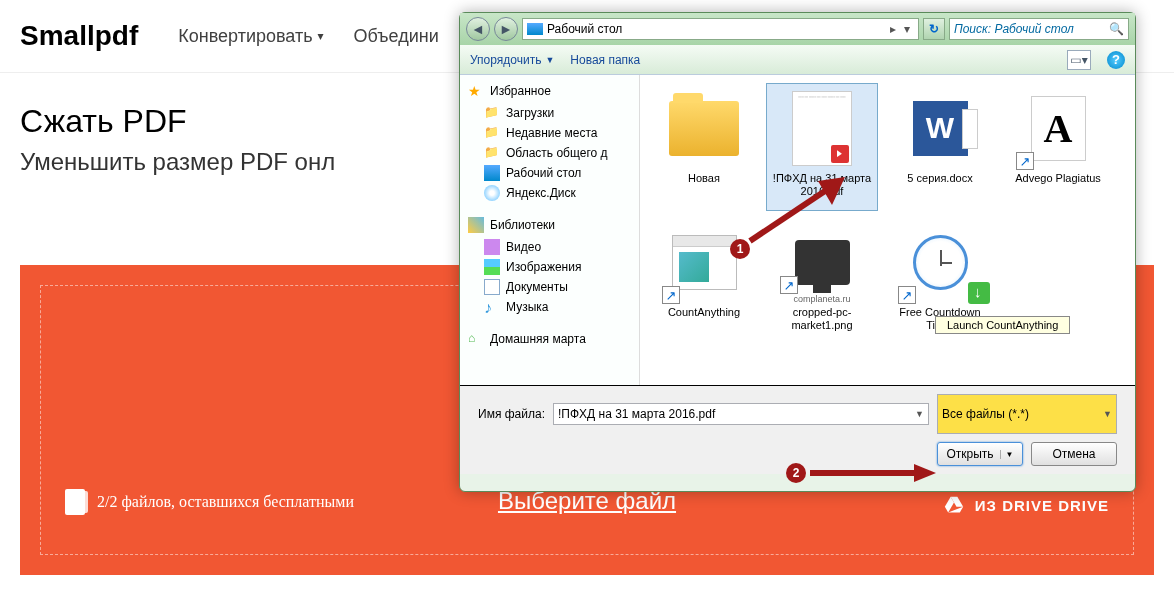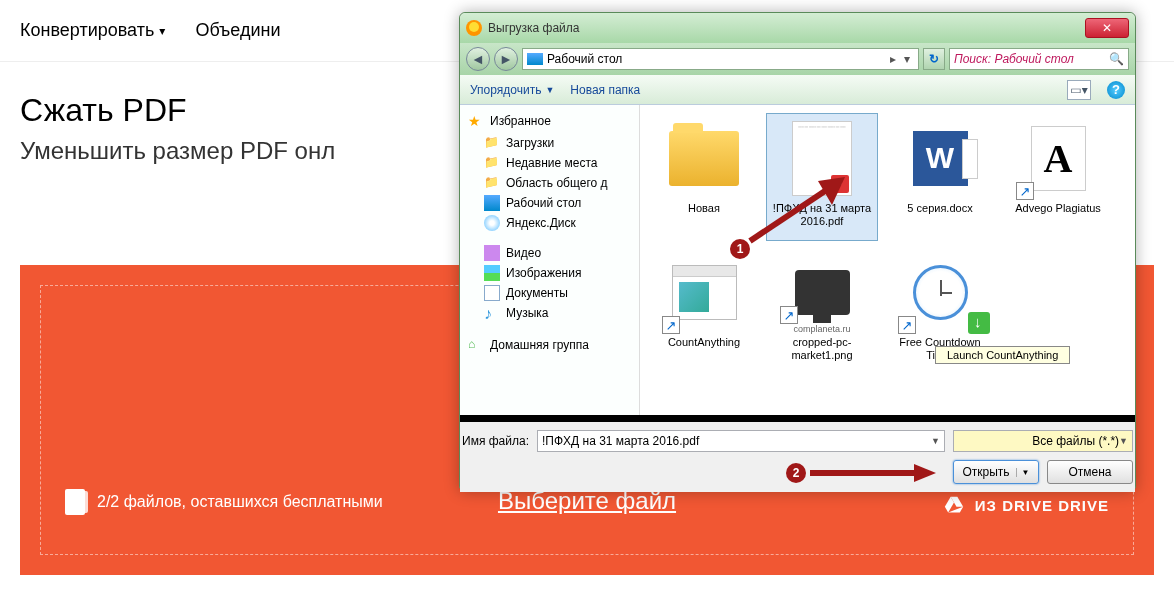--- a/index.html
+++ b/index.html
@@ -1,30 +1,30 @@
 <!DOCTYPE html>
 <html><head>
 <meta charset="utf-8">
 <style>
 * { margin: 0; padding: 0; box-sizing: border-box; }
 body { font-family: Arial, sans-serif; background: #fff; width: 1174px; height: 601px; overflow: hidden; position: relative; }
 
 
 .site-header { display: flex; align-items: center; padding: 20px 20px; border-bottom: 1px solid #eee; }
 .logo { font-weight: 900; font-size: 28px; margin-right: 40px; }
-.nav-item { margin-right: 30px; font-size: 18px; color: #000000; display: flex; align-items: center; }
+.nav-item { margin-right: 30px; font-size: 18px; color: #404040; display: flex; align-items: center; }
 .nav-item .chev { margin-left: 5px; font-size: 12px; }
 
 .page-content { padding: 30px 20px 20px; }
 .page-title { font-size: 32px; font-weight: 400; margin-bottom: 8px; }
 .page-subtitle { font-size: 24px; font-weight: 300; color: #333; }
 
 .orange-box { position: absolute; left: 20px; right: 20px; top: 265px; height: 310px; background: #f15733; }
 .dashed-inner { position: absolute; left: 20px; right: 20px; top: 20px; bottom: 20px; border: 1px dashed rgba(255,255,255,0.5); }
-.orange-footer { position: absolute; left: 45px; bottom: 60px; display: flex; align-items: center; color: #fff; font-size: 16px; }
+.orange-footer { position: absolute; left: 45px; bottom: 60px; display: flex; align-items: center; color: #fff; font-size: 16px; font-family: Liberation Serif, serif; }
 .file-icon { width: 20px; height: 26px; background: #fff; margin-right: 12px; border-radius: 2px; position: relative; }
 .file-icon::after { content: ''; position: absolute; right: -3px; top: 2px; width: 18px; height: 22px; background: rgba(255,255,255,0.8); border-radius: 2px; }
 .choose-file { position: absolute; left: 50%; transform: translateX(-50%); bottom: 60px; color: #fff; font-size: 24px; text-decoration: underline; font-weight: 300; }
 .gdrive { position: absolute; right: 45px; bottom: 60px; color: #fff; font-size: 15px; font-weight: bold; letter-spacing: 1px; display: flex; align-items: center; }
 .gdrive-ico { width: 22px; height: 20px; margin-right: 10px; }
 
 
 .win-dialog { position: absolute; left: 459px; top: 12px; width: 677px; height: 480px; background: #e8f3e8; border: 1px solid #5a8a5a; border-radius: 6px; box-shadow: 0 0 15px rgba(0,0,0,0.3); font-family: 'Segoe UI', Tahoma, sans-serif; font-size: 12px; }
 .title-bar { height: 30px; background: linear-gradient(to bottom, #d4edd4, #a8d8a8); display: flex; align-items: center; padding: 0 6px; border-radius: 6px 6px 0 0; }
 .title-bar .ff { width: 16px; height: 16px; background: #ff9500; border-radius: 50%; margin-right: 6px; position: relative; }
@@ -34,21 +34,21 @@
 
 .nav-bar { height: 32px; background: linear-gradient(to bottom, #c8e6c8, #a8d4a8); display: flex; align-items: center; padding: 0 6px; gap: 4px; }
 .nav-btn { width: 24px; height: 24px; border-radius: 50%; background: linear-gradient(to bottom, #e0f0e0, #a0c8a0); border: 1px solid #789; display: flex; align-items: center; justify-content: center; font-size: 14px; color: #456; }
 .addr-bar { flex: 1; height: 22px; background: #fff; border: 1px solid #8a8; display: flex; align-items: center; padding: 0 4px; }
 .addr-icon { width: 16px; height: 12px; background: linear-gradient(to bottom, #5af, #08c); margin-right: 4px; }
 .addr-text { flex: 1; }
 .addr-arrow { color: #555; margin: 0 4px; }
 .addr-drop { color: #555; padding: 0 4px; }
 .refresh-btn { width: 22px; height: 22px; background: linear-gradient(to bottom, #e0f0e0, #b0d4b0); border: 1px solid #8a8; display: flex; align-items: center; justify-content: center; color: #06c; font-weight: bold; }
 .search-box { width: 180px; height: 22px; background: #fff; border: 1px solid #8a8; display: flex; align-items: center; padding: 0 4px; }
-.search-ph { color: #be185d; font-style: italic; flex: 1; }
+.search-ph { color: #0369a1; font-style: italic; flex: 1; }
 .search-ico { color: #06c; }
 
 .toolbar { height: 30px; background: linear-gradient(to bottom, #f5fbf5, #d8ecd8); border-bottom: 1px solid #bcd; display: flex; align-items: center; padding: 0 10px; gap: 16px; }
 .tb-item { color: #16499a; display: flex; align-items: center; }
 .tb-item .chev { margin-left: 4px; font-size: 9px; }
 .tb-spacer { flex: 1; }
 .tb-icon { width: 20px; height: 20px; display: flex; align-items: center; justify-content: center; color: #456; }
 .view-icon { border: 1px solid #9ab; background: #fff; width: 24px; }
 .help-icon { background: radial-gradient(circle, #5cf, #08c); border-radius: 50%; color: #fff; font-weight: bold; width: 18px; height: 18px; font-size: 13px; }
 
@@ -97,41 +97,42 @@
 .app-window::before { content: ''; position: absolute; top: 0; left: 0; right: 0; height: 10px; background: #e8e8e8; border-bottom: 1px solid #ccc; }
 .app-window .inner { position: absolute; top: 16px; left: 6px; width: 30px; height: 30px; background: linear-gradient(135deg, #5bc, #3a9); }
 .shortcut-overlay { position: absolute; bottom: -2px; left: -2px; width: 18px; height: 18px; background: #fff; border: 1px solid #888; display: flex; align-items: center; justify-content: center; color: #06c; font-size: 13px; }
 
 .comp-ico { width: 55px; height: 45px; background: #333; border-radius: 4px; position: relative; }
 .comp-ico::after { content: ''; position: absolute; bottom: -8px; left: 18px; width: 18px; height: 8px; background: #333; }
 .comp-text { position: absolute; bottom: -2px; width: 100%; text-align: center; font-size: 9px; color: #666; }
 
 .tooltip { position: absolute; top: 241px; left: 295px; background: #ffffe1; border: 1px solid #888; padding: 2px 11px; font-size: 11px; z-index: 5; }
 
-.bottom-bar { padding: 8px 2px; background: #f0f0f0; border-top: 7px solid #000000; }
+.bottom-bar { padding: 8px 18px; background: #f0f0f0; border-top: 1px solid #000000; }
 .filename-row { display: flex; align-items: center; gap: 8px; margin-bottom: 8px; }
 .fn-label { text-align: right; }
 .fn-input { flex: 1; height: 22px; border: 1px solid #abadb3; padding: 0 4px; background: #fff; display: flex; align-items: center; justify-content: space-between; }
 .fn-drop { color: #555; font-size: 9px; }
-.filter-select { width: 180px; height: 22px; border: 1px solid #abadb3; padding: 0 4px; background: #fef9c3; display: flex; align-items: center; justify-content: flex-end; }
+.filter-select { width: 180px; height: 40px; border: 1px solid #abadb3; padding: 0 4px; background: #fde047; display: flex; align-items: center; justify-content: space-between; }
 .button-row { display: flex; justify-content: flex-end; gap: 8px; }
 .dlg-btn { width: 86px; height: 24px; border: 1px solid #888; background: linear-gradient(to bottom, #fff, #e0e0e0); border-radius: 3px; display: flex; align-items: center; justify-content: center; cursor: pointer; }
 .dlg-btn.primary { border: 1px solid #4a90d9; box-shadow: 0 0 2px #4a90d9; }
 .dlg-btn .split { border-left: 1px solid #aaa; margin-left: 6px; padding-left: 5px; font-size: 8px; }
 
 
 .anno-circle { position: absolute; width: 20px; height: 20px; border-radius: 50%; background: #a01818; color: #fff; display: flex; align-items: center; justify-content: center; font-size: 12px; font-weight: bold; z-index: 10; }
 .anno-arrow { position: absolute; z-index: 9; }
 .arrow-line { stroke: #a01818; stroke-width: 6; fill: none; }
 .arrow-head { fill: #a01818; }
 </style>
 </head>
 <body>
 
 <div class="site-header">
+  <div class="logo">Smallpdf</div>
   <div class="nav-item">
     <span>Конвертировать</span>
     <span class="chev">▾</span>
   </div>
   <div class="nav-item">Объедини</div>
 </div>
 
 <div class="page-content">
   <h1 class="page-title">Сжать PDF</h1>
   <div class="page-subtitle">Уменьшить размер PDF онл</div>
@@ -148,25 +149,20 @@
     <svg class="gdrive-ico" viewBox="0 0 24 24">
       <path d="M8 2 L16 2 L23 14 L15 14 Z" fill="#fff"></path>
       <path d="M1 14 L8 2 L12 9 L5 21 Z" fill="#fff"></path>
       <path d="M5 21 L23 14 L19 21 Z" fill="#fff"></path>
     </svg>
     <span>ИЗ DRIVE DRIVE</span>
   </div>
 </div>
 
 <div class="win-dialog">
-  <div class="title-bar">
-    <div class="ff"></div>
-    <div class="title-text">Выгрузка файла</div>
-    <div class="close-btn">✕</div>
-  </div>
 
   <div class="nav-bar">
     <div class="nav-btn">◄</div>
     <div class="nav-btn">►</div>
     <div class="addr-bar">
       <div class="addr-icon"></div>
       <span class="addr-text">Рабочий стол</span>
       <span class="addr-arrow">▸</span>
       <span class="addr-drop">▾</span>
     </div>
@@ -209,41 +205,45 @@
       <div class="sb-item">
           <span class="sb-ico ico-desktop"></span>
           <span>Рабочий стол</span>
         </div>
       <div class="sb-item">
           <span class="sb-ico ico-disk"></span>
           <span>Яндекс.Диск</span>
         </div>
 
       <div style="height:10px"></div>
+      <div class="sb-group">
+        <span class="sb-ico ico-lib"></span>
+        <span>Библиотеки</span>
+      </div>
       <div class="sb-item">
           <span class="sb-ico ico-video"></span>
           <span>Видео</span>
         </div>
       <div class="sb-item">
           <span class="sb-ico ico-img"></span>
           <span>Изображения</span>
         </div>
       <div class="sb-item">
           <span class="sb-ico ico-doc"></span>
           <span>Документы</span>
         </div>
       <div class="sb-item">
           <span class="sb-ico ico-music">♪</span>
           <span>Музыка</span>
         </div>
 
       <div style="height:10px"></div>
       <div class="sb-group">
         <span class="sb-ico ico-home">⌂</span>
-        <span>Домашняя группа</span>
+        <span>Домашняя марта</span>
       </div>
     </div>
 
     <div class="file-area">
       <div class="file-item">
         <div class="file-thumb">
             <div class="folder-ico"></div>
           </div>
         <div class="file-name">Новая</div>
       </div>

